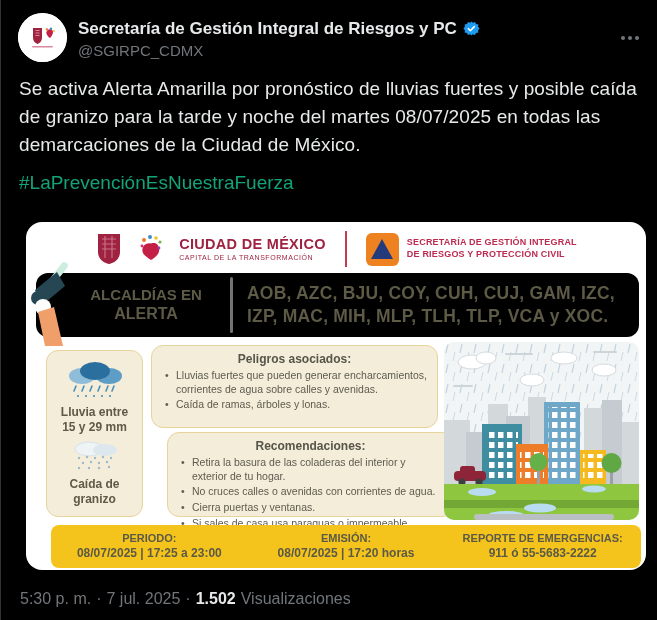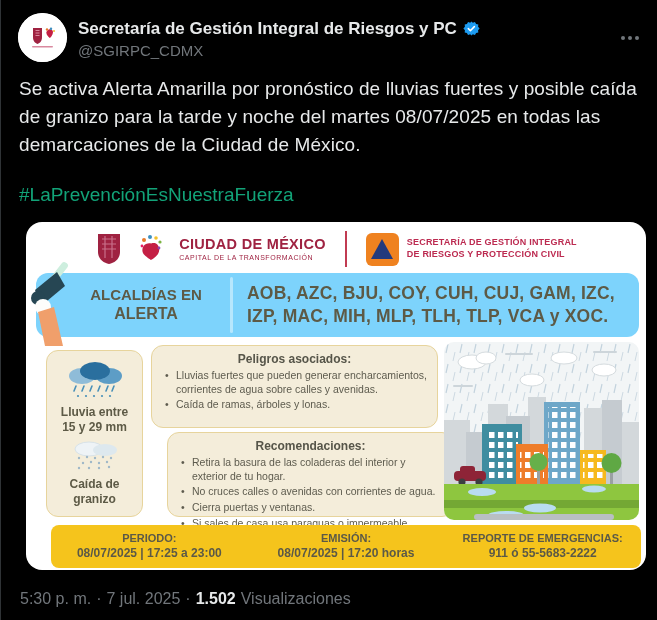--- a/index.html
+++ b/index.html
@@ -16,36 +16,36 @@
   .id-block{margin-left:11px;padding-top:2px;min-width:0;}
   .name-row{display:flex;align-items:center;gap:5px;}
   .name{color:#e7e9ea;font-size:17px;font-weight:700;white-space:nowrap;}
   .badge{width:19px;height:19px;flex:0 0 auto;}
   .handle{color:#71767b;font-size:15px;margin-top:3px;}
   .more{margin-left:auto;display:flex;gap:3px;padding:8px 2px;cursor:pointer;}
   .more i{width:4px;height:4px;border-radius:50%;background:#71767b;display:block;}
 
   
   .t-body{margin:13px 18px 0 18px;color:#e7e9ea;font-size:19px;line-height:28px;letter-spacing:.1px;}
-  .t-hashtag{margin:24px 18px 0 18px;color:#12a378;font-size:19px;line-height:24px;cursor:pointer;}
+  .t-hashtag{margin:12px 18px 0 18px;color:#12a378;font-size:19px;line-height:24px;cursor:pointer;}
 
   
   .card{position:absolute;left:25px;top:222px;width:620px;height:348px;background:#fff;border-radius:16px;overflow:hidden;}
   .card-header{display:flex;align-items:center;justify-content:center;gap:13px;height:50px;padding-top:2px;}
   .cdmx-group{display:flex;align-items:center;gap:15px;}
   .cdmx-text{line-height:1.05;}
   .cdmx-title{color:#9f2241;font-weight:800;font-size:14.5px;letter-spacing:.3px;}
   .cdmx-sub{color:#9f2241;font-size:7px;letter-spacing:.55px;margin-top:2px;}
   .hdr-divider{width:2px;height:36px;background:#c13b52;margin:0 6px;}
   .sgirpc-group{display:flex;align-items:center;gap:8px;}
   .pc-logo{width:33px;height:33px;border-radius:6px;background:#ef8220;display:flex;align-items:center;justify-content:center;}
   .sgirpc-text{color:#bc2a50;font-weight:700;font-size:9px;line-height:1.3;letter-spacing:.2px;}
 
   
-  .banner{position:absolute;left:10px;top:51px;width:603px;height:64px;background:#7dd3fc;border-radius:12px;display:flex;align-items:center;}
+  .banner{position:absolute;left:10px;top:51px;width:603px;height:64px;background:#000000;border-radius:12px;display:flex;align-items:center;}
   .banner-label{flex:0 0 168px;text-align:center;color:#5d5a46;padding-left:26px;line-height:1.2;}
   .banner-label .l1{font-size:15px;font-weight:600;}
   .banner-label .l2{font-size:16px;font-weight:800;}
   .banner-divider{width:3px;height:56px;background:rgba(255,255,255,.45);border-radius:2px;}
   .banner-list{flex:1;color:#5d5a46;font-size:17.5px;font-weight:700;line-height:1.32;padding-left:14px;letter-spacing:.2px;}
   .megaphone{position:absolute;left:1px;top:38px;z-index:3;}
 
   
   .panel{position:absolute;background:#f4edda;border:1.5px solid #e7d49c;border-radius:12px;box-sizing:border-box;color:#5d5a46;}
   .forecast{left:20px;top:128px;width:97px;height:167px;display:flex;flex-direction:column;align-items:center;justify-content:space-evenly;text-align:center;font-size:12px;font-weight:700;line-height:1.25;padding:4px 2px;}

